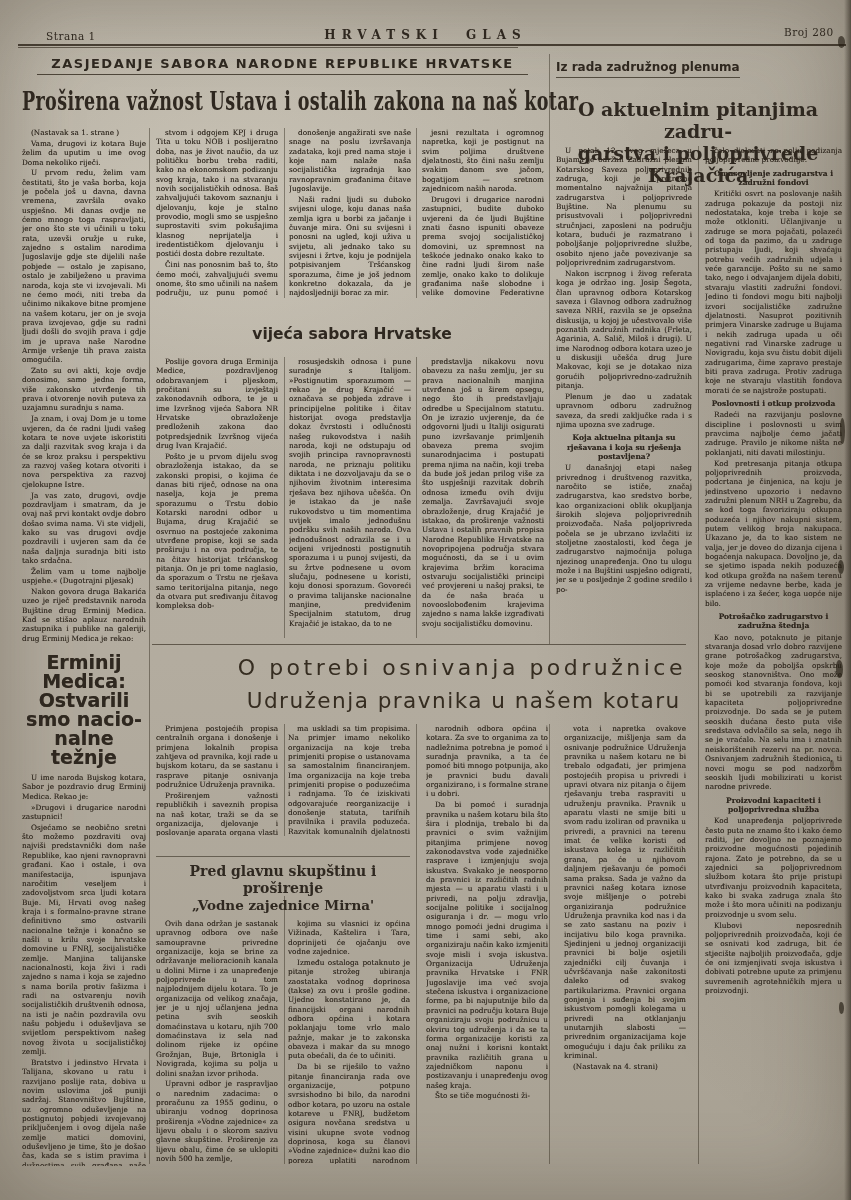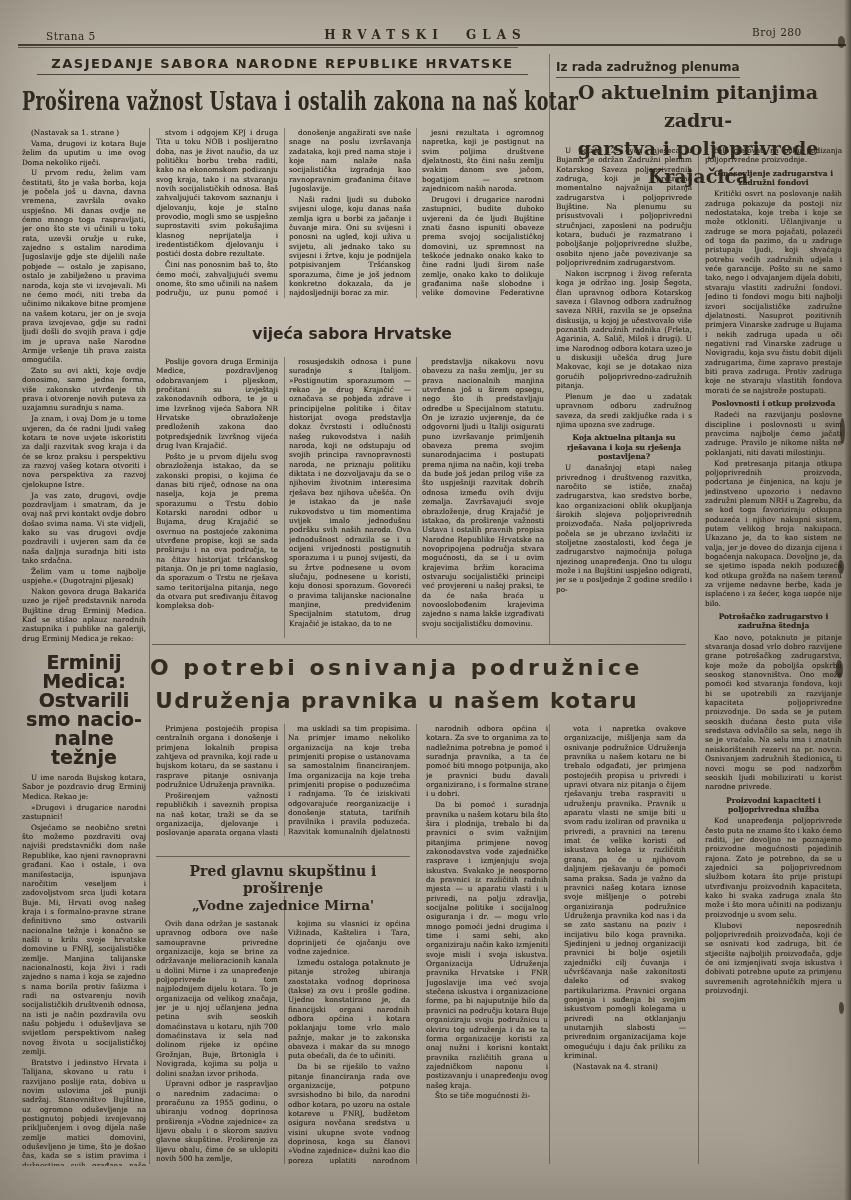--- a/index.html
+++ b/index.html
@@ -19,29 +19,29 @@
   
   .folio{font-size:10.5px; letter-spacing:.5px;}
   .masthead{width:851px; text-align:center; font-weight:bold; font-size:12px; letter-spacing:6px; word-spacing:12px;}
   .hr{background:rgba(42,34,22,.8); height:2px;}
   .hr.thin{height:1px; background:rgba(42,34,22,.6);}
   
   .kicker{font-family:"DejaVu Sans", sans-serif; font-weight:bold; font-size:13px; letter-spacing:1.5px; text-align:center;}
   .kicker .u{display:inline-block; border-bottom:1.5px solid rgba(42,34,22,.75); padding:0 14px 3px;}
   .main-headline{font-size:26px; font-weight:bold; white-space:nowrap; width:780px;
     transform:scaleX(.675); transform-origin:left top; letter-spacing:.5px;}
-  .zadruga-head{width:292px; text-align:center; font-weight:bold; font-size:19px; line-height:28px;}
+  .zadruga-head{width:292px; text-align:center; font-weight:bold; font-size:19px; line-height:22px;margin-top:20px;}
   .zadruga-kicker{font-family:"DejaVu Sans", sans-serif; font-weight:bold; font-size:12px;
     border-bottom:1px solid rgba(42,34,22,.7); padding-bottom:3px; display:inline-block;}
   .krajacic-head{width:384px; text-align:center; font-family:"DejaVu Sans", sans-serif;
     font-weight:bold; font-size:15.5px; line-height:21px;}
   .medica-head{text-align:center; font-family:"DejaVu Sans", sans-serif; font-weight:bold;
     font-size:19px; line-height:19px; margin:10px 0 6px;}
-  .pravnici-head{width:536px; text-align:left; font-family:"DejaVu Sans", sans-serif;
-    font-weight:bold; color:#352c20;}
+  .pravnici-head{width:536px; text-align:right; font-family:"DejaVu Sans", sans-serif;
+    font-weight:normal; color:#352c20;}
   .pravnici-head .l1{font-size:22px; letter-spacing:3.5px; line-height:33px; display:block;}
   .pravnici-head .l2{font-size:22px; letter-spacing:1.5px; line-height:33px; display:block; transform:scaleX(.98); transform-origin:center;}
   .vodna-head{text-align:center; font-weight:bold; font-size:14px; line-height:17px;
     border-top:1px solid rgba(42,34,22,.55); padding-top:6px; margin:20px 0 5px;}
   .vodna-head .l2{font-size:13.5px;}
   
   .col{font-size:7.3px; line-height:9.35px; text-align:justify; overflow:hidden;
     text-shadow:0 0 .5px rgba(45,35,22,.55);}
   .col .para{margin:0 0 1.5px; text-indent:9px;}
   .col .col-subhead{font-weight:bold; text-align:center; text-indent:0; margin:4px 0 2px; font-size:7.5px;}
@@ -50,23 +50,23 @@
   
   .edge-strip{right:0; top:0; width:7px; height:1200px;
     background:linear-gradient(90deg, rgba(25,20,12,0), rgba(25,20,12,.55));}
   .blot{background:rgba(30,24,15,.65); border-radius:45% 55% 50% 50%;}
 </style>
 </head>
 <body>
 
 <div class="page">
 
-  <div class="abs folio" style="left:46px; top:30px;">Strana 5</div>
+  <div class="abs folio" style="left:46px; top:30px;">Strana 1</div>
   <div class="abs masthead" style="left:0; top:28px;">HRVATSKI GLAS</div>
-  <div class="abs folio" style="left:752px; top:26px;">Broj 280</div>
+  <div class="abs folio" style="left:784px; top:26px;">Broj 280</div>
   <div class="abs hr" style="left:18px; top:44px; width:828px;"></div>
   <div class="abs hr thin" style="left:18px; top:47px; width:500px;"></div>
 
   <div class="abs kicker" style="left:22px; top:56px; width:521px;">
     <span class="u">ZASJEDANJE SABORA NARODNE REPUBLIKE HRVATSKE</span>
   </div>
   <div class="abs main-headline" style="left:22px; top:86px;">Proširena važnost Ustava i ostalih zakona na naš kotar</div>
 
   <div class="abs col" style="left:22px; top:128px; width:124px; height:1038px;">
     <div>

